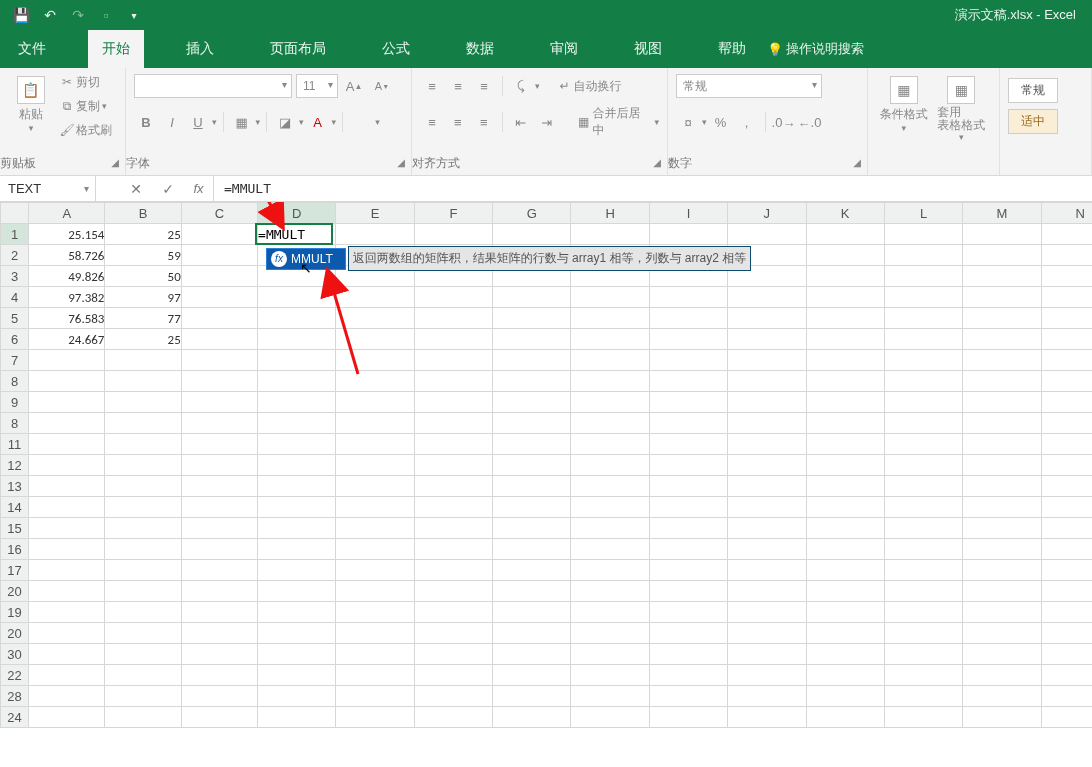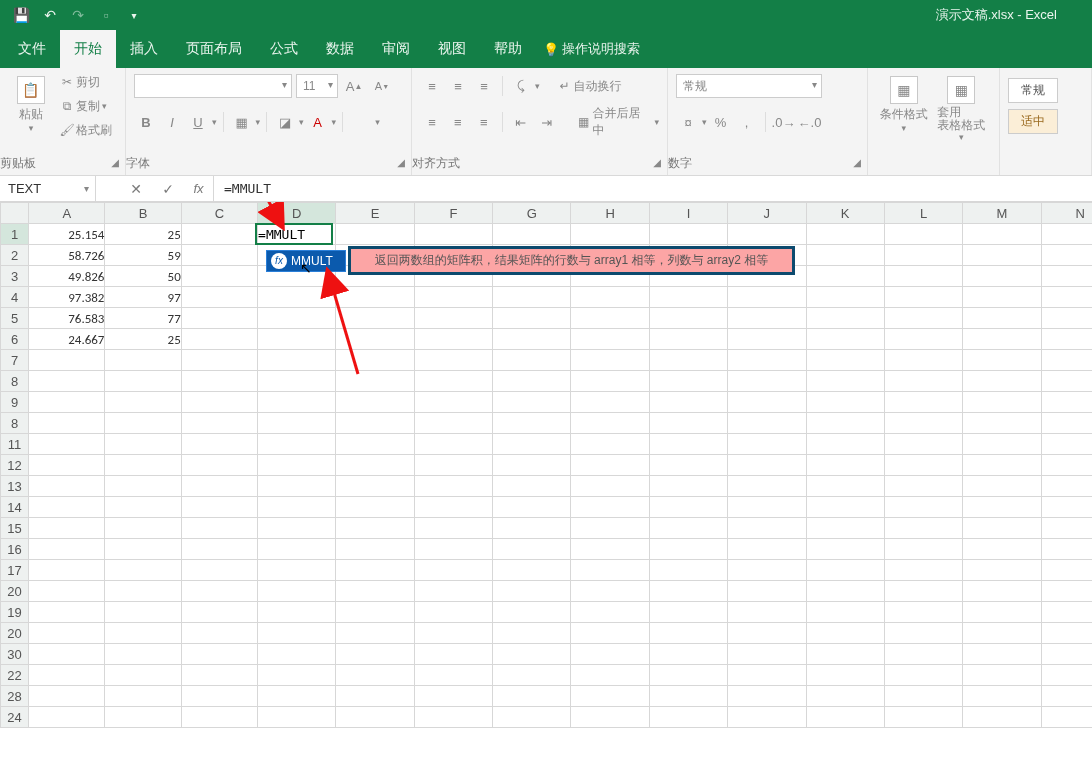--- a/index.html
+++ b/index.html
@@ -1,24 +1,24 @@
 <!DOCTYPE html>
 <html><head>
 <meta charset="utf-8">
 <style>
   html,body{margin:0;padding:0;font-family:"Microsoft YaHei","Segoe UI",Arial,sans-serif;font-size:13px;color:#444;background:#fff;}
   *{box-sizing:border-box;}
   .title-bar{height:30px;background:#137f47;display:flex;align-items:center;color:#eaf5ee;}
   .title-bar .qat{display:flex;align-items:center;height:100%;padding-left:8px;gap:0;}
   .qat-item{width:28px;height:30px;display:flex;align-items:center;justify-content:center;font-size:14px;color:#eaf5ee;}
   .qat-item.disabled{opacity:.5;}
-  .title-text{margin-left:auto;margin-right:35px;font-size:13px;}
+  .title-text{margin-left:auto;margin-right:16px;font-size:13px;}
 
   .menu-bar{height:38px;background:#137f47;display:flex;align-items:flex-end;color:#eaf5ee;}
-  .menu-bar .tab{padding:0 14px;height:38px;display:flex;align-items:center;font-size:14px;}
+  .menu-bar .tab{padding:0 14px;height:38px;display:flex;align-items:center;font-size:14px;margin-left:28px;}
   .menu-bar .tab.first{margin-left:4px;}
   .menu-bar .tab.active{background:#f4f4f4;color:#137f47;}
   .menu-bar .bulb{margin-left:4px;display:flex;align-items:center;height:38px;color:#eaf5ee;}
   .menu-bar .bulb .icon{width:22px;text-align:center;}
 
   .ribbon{background:#f4f4f4;border-bottom:1px solid #d9d9d9;display:flex;height:108px;}
   .ribbon .group{border-right:1px solid #e1e1e1;display:flex;flex-direction:column;position:relative;}
   .group-body{display:flex;flex:1;padding:4px 8px 0 8px;align-items:flex-start;}
   .group-label{height:20px;font-size:12px;color:#777;position:relative;}
   .group-label .dl{position:absolute;right:6px;top:2px;font-size:10px;color:#888;}
@@ -55,21 +55,21 @@
   .rowhdr{width:28px;text-align:center;background:#eef1f0;}
   .colhdr{text-align:center;}
   .corner{background:#eef1f0;}
   td.cell{padding:0 4px;text-align:right;font-family:Calibri,Arial,sans-serif;color:#333;}
   td.cell.formula{font-family:Consolas,monospace;color:#000;text-align:left;}
   .active-hdr{background:#d4e6dc !important;}
   .active-cell-border{position:absolute;border:2px solid #137f47;pointer-events:none;}
   .autocomplete{position:absolute;display:flex;align-items:center;font-size:12px;}
   .ac-item{background:#0b5aad;color:#fff;padding:2px 12px 2px 4px;display:flex;align-items:center;border:1px solid #2a7fd8;}
   .ac-item .fxic{width:16px;height:16px;border-radius:8px;background:#fff;color:#0b5aad;display:inline-flex;align-items:center;justify-content:center;font-size:10px;font-style:italic;margin-right:4px;}
-  .ac-hint{background:#fca5a5;color:#555;padding:3px 24px;border:3px solid #0c4a6e;margin-left:2px;}
+  .ac-hint{background:#e5e5e5;color:#555;padding:3px 4px;border:1px solid #0c4a6e;margin-left:2px;}
   .arrow{position:absolute;pointer-events:none;}
   .cursor-arrow{position:absolute;font-size:14px;color:#000;pointer-events:none;}
 </style>
 </head>
 <body>
 
 <div class="title-bar">
   <div class="qat">
     <div class="qat-item">💾</div>
     <div class="qat-item">↶</div>

